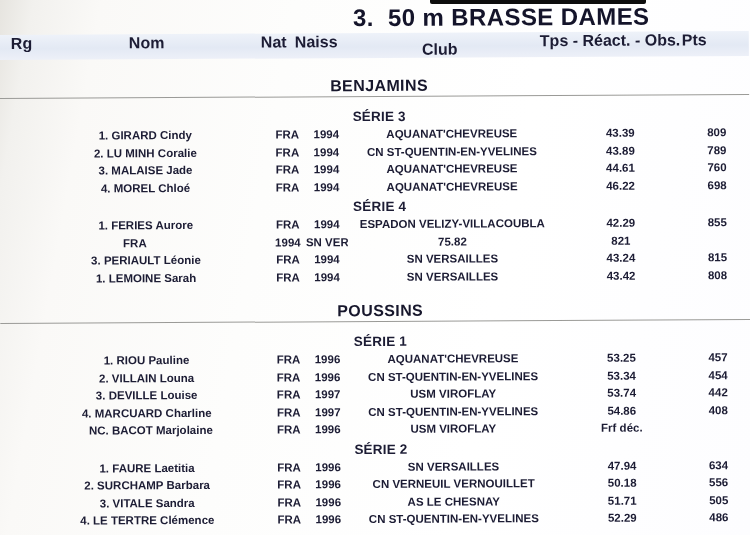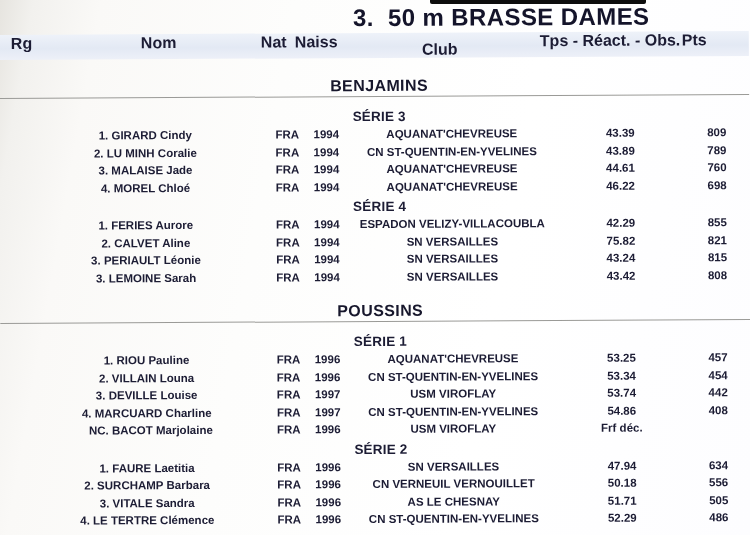--- a/index.html
+++ b/index.html
@@ -36,21 +36,21 @@
     margin-top:3px;
     height:25px;
     background:linear-gradient(180deg,#eef2f9 0%,#e3e9f4 55%,#edf0f8 100%);
   }
   .col-header-band .ch{
     position:absolute;top:0;
     font-size:16px;line-height:17px;
     white-space:pre;
   }
   .ch-rg{left:12px;}
-  .ch-nom{left:130px;margin-left:12px;}
+  .ch-nom{left:130px;}
   .ch-nat{left:262px;}
   .ch-naiss{left:296px;}
   .ch-club{left:423px;margin-top:8px;}
   .ch-tps{left:541px;}
   .ch-pts{left:683px;}
 
   .cat-head{
     margin-top:18px;
     padding-left:10px;
     font-size:16px;
@@ -143,37 +143,36 @@
     <div class="rows">
                 <div class="row">
     <span class="cell c-name">1. FERIES Aurore</span>
     <span class="cell c-nat">FRA</span>
     <span class="cell c-birth">1994</span>
     <span class="cell c-club">ESPADON VELIZY-VILLACOUBLA</span>
     <span class="cell c-time">42.29</span>
     <span class="cell c-pts">855</span>
   </div>
                 <div class="row">
-    <span class="cell c-name">2. CALVET Aline</span>
     <span class="cell c-nat">FRA</span>
     <span class="cell c-birth">1994</span>
     <span class="cell c-club">SN VERSAILLES</span>
     <span class="cell c-time">75.82</span>
     <span class="cell c-pts">821</span>
   </div>
                 <div class="row">
     <span class="cell c-name">3. PERIAULT Léonie</span>
     <span class="cell c-nat">FRA</span>
     <span class="cell c-birth">1994</span>
     <span class="cell c-club">SN VERSAILLES</span>
     <span class="cell c-time">43.24</span>
     <span class="cell c-pts">815</span>
   </div>
                 <div class="row">
-    <span class="cell c-name">3. LEMOINE Sarah</span>
+    <span class="cell c-name">1. LEMOINE Sarah</span>
     <span class="cell c-nat">FRA</span>
     <span class="cell c-birth">1994</span>
     <span class="cell c-club">SN VERSAILLES</span>
     <span class="cell c-time">43.42</span>
     <span class="cell c-pts">808</span>
   </div>
               </div>
   </div>
           </div>
   </section>

